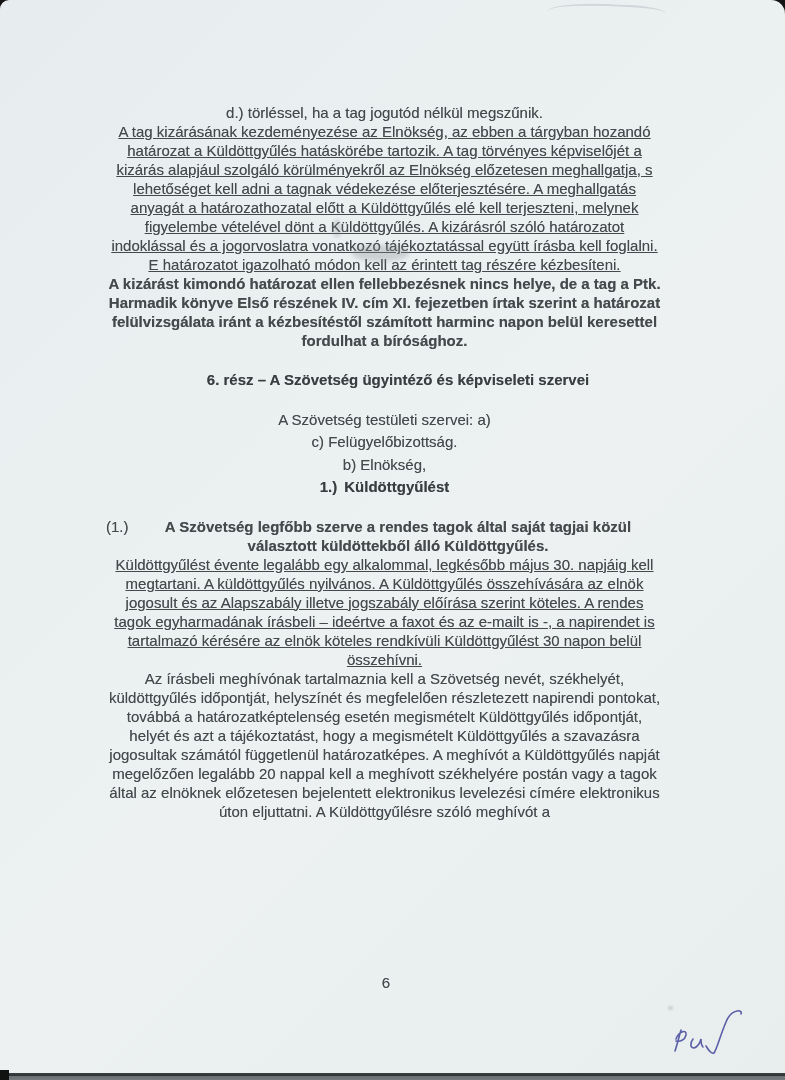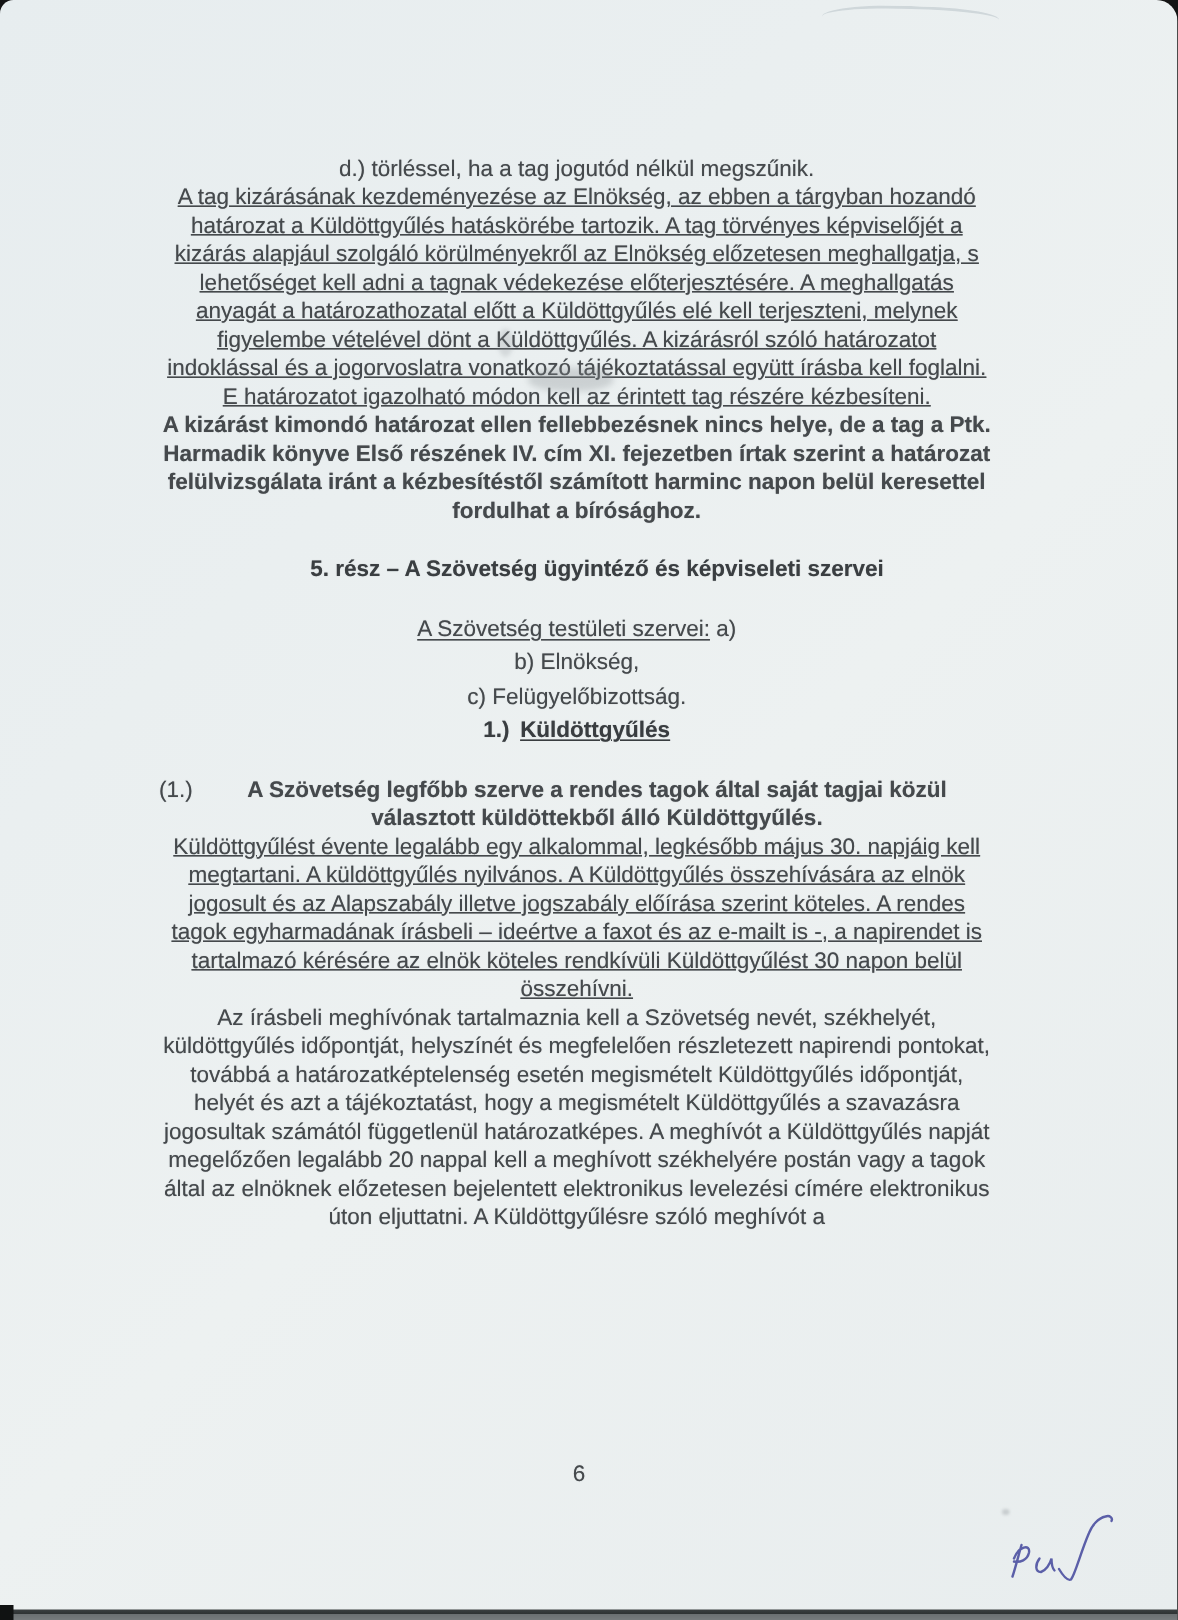--- a/index.html
+++ b/index.html
@@ -31,21 +31,21 @@
   .item-d{margin-left:22px;}
   .para{margin-left:27px;text-align:justify;}
   .p-exclusion{margin-top:29px;text-decoration:underline;}
   .p-appeal{margin-top:15px;font-weight:bold;}
   .heading{
     margin:20px 0 0 27px;text-align:center;
     font-size:15px;font-weight:bold;color:#3a3e41;line-height:19px;
   }
   .list-line{line-height:22.4px;margin:0;}
   .list-block{margin-top:20px;}
-  .u{text-decoration:underline;text-underline-offset:2px;margin-top:28px;}
+  .u{text-underline-offset:2px;margin-top:28px;}
   .b{font-weight:bold;color:#393d40;}
   .item1 .b-marker{margin-right:7px;}
   .clause{display:flex;margin-top:18px;}
   .clause .marker{flex:0 0 27px;}
   .clause-text{flex:1;text-align:justify;margin:0;font-weight:bold;}
   .p-annual{margin-top:33px;text-decoration:underline;}
   .p-invitation{margin-top:28px;}
   .page-number{
     position:absolute;left:376px;top:974px;width:20px;
     text-align:center;color:#45494c;font-size:15px;
@@ -72,27 +72,27 @@
   <div class="crease"></div>
 
   <main class="text-column">
 
     <p class="item-d">d.) törléssel, ha a tag jogutód nélkül megszűnik.</p>
 
     <p class="para p-exclusion">A tag kizárásának kezdeményezése az Elnökség, az ebben a tárgyban hozandó határozat a Küldöttgyűlés hatáskörébe tartozik. A tag törvényes képviselőjét a kizárás alapjául szolgáló körülményekről az Elnökség előzetesen meghallgatja, s lehetőséget kell adni a tagnak védekezése előterjesztésére. A meghallgatás anyagát a határozathozatal előtt a Küldöttgyűlés elé kell terjeszteni, melynek figyelembe vételével dönt a Küldöttgyűlés. A kizárásról szóló határozatot indoklással és a jogorvoslatra vonatkozó tájékoztatással együtt írásba kell foglalni. E határozatot igazolható módon kell az érintett tag részére kézbesíteni.</p>
 
     <p class="para p-appeal">A kizárást kimondó határozat ellen fellebbezésnek nincs helye, de a tag a Ptk. Harmadik könyve Első részének IV. cím XI. fejezetben írtak szerint a határozat felülvizsgálata iránt a kézbesítéstől számított harminc napon belül keresettel fordulhat a bírósághoz.</p>
 
-    <h2 class="heading">5. rész – A Szövetség ügyintéző és képviseleti szervei</h2>
+    <h2 class="heading">6. rész – A Szövetség ügyintéző és képviseleti szervei</h2>
 
     <div class="list-block">
       <p class="list-line"><span class="u">A Szövetség testületi szervei:</span><span> a)</span></p>
+      <p class="list-line">c) Felügyelőbizottság.</p>
       <p class="list-line">b) Elnökség,</p>
-      <p class="list-line">c) Felügyelőbizottság.</p>
-      <p class="list-line item1"><span class="b b-marker">1.)</span><span class="b u">Küldöttgyűlés</span></p>
+      <p class="list-line item1"><span class="b b-marker">1.)</span><span class="b u">Küldöttgyűlést</span></p>
     </div>
 
     <div class="clause">
       <span class="marker">(1.)</span>
       <p class="clause-text">A Szövetség legfőbb szerve a rendes tagok által saját tagjai közül választott küldöttekből álló Küldöttgyűlés.</p>
     </div>
 
     <p class="para p-annual">Küldöttgyűlést évente legalább egy alkalommal, legkésőbb május 30. napjáig kell megtartani. A küldöttgyűlés nyilvános. A Küldöttgyűlés összehívására az elnök jogosult és az Alapszabály illetve jogszabály előírása szerint köteles. A rendes tagok egyharmadának írásbeli – ideértve a faxot és az e-mailt is -, a napirendet is tartalmazó kérésére az elnök köteles rendkívüli Küldöttgyűlést 30 napon belül összehívni.</p>
 
     <p class="para p-invitation">Az írásbeli meghívónak tartalmaznia kell a Szövetség nevét, székhelyét, küldöttgyűlés időpontját, helyszínét és megfelelően részletezett napirendi pontokat, továbbá a határozatképtelenség esetén megismételt Küldöttgyűlés időpontját, helyét és azt a tájékoztatást, hogy a megismételt Küldöttgyűlés a szavazásra jogosultak számától függetlenül határozatképes. A meghívót a Küldöttgyűlés napját megelőzően legalább 20 nappal kell a meghívott székhelyére postán vagy a tagok által az elnöknek előzetesen bejelentett elektronikus levelezési címére elektronikus úton eljuttatni. A Küldöttgyűlésre szóló meghívót a</p>

